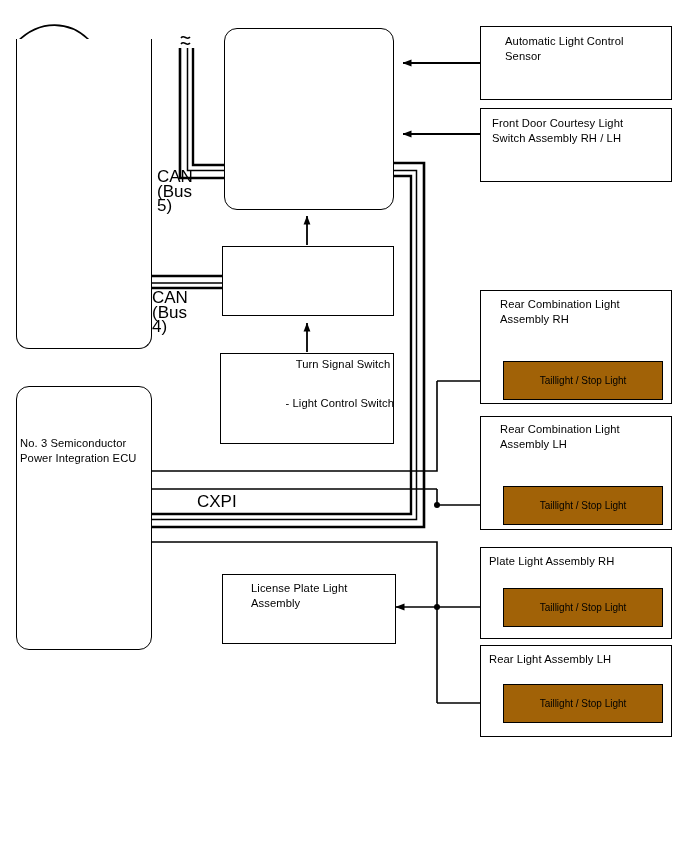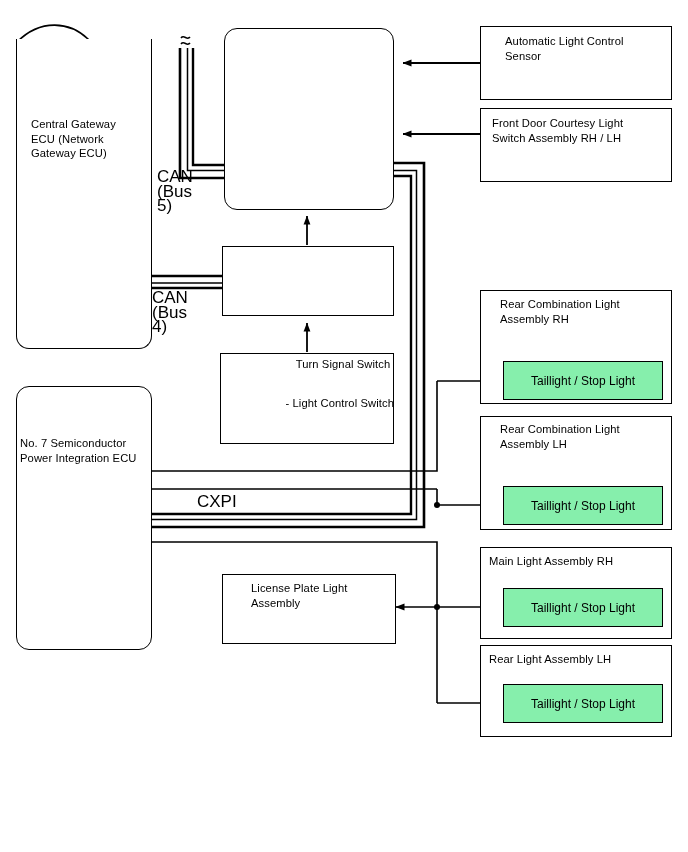--- a/index.html
+++ b/index.html
@@ -40,25 +40,25 @@
     font-size: 11.2px;
     line-height: 14.5px;
     color: #000;
     white-space: pre-line;
     letter-spacing: 0.1px;
   }
   .inner-box {
     position: absolute;
     box-sizing: border-box;
     border: 1.5px solid #000;
-    background: #86efac;
+    background: #a16207;
     display: flex;
     align-items: center;
     justify-content: center;
-    font-size: 12px;
+    font-size: 10px;
     color: #000;
     text-align: center;
   }
   .wire-label {
     position: absolute;
     font-size: 17px;
     line-height: 14.5px;
     color: #000;
     white-space: pre-line;
   }
@@ -158,34 +158,31 @@
       <circle cx="437" cy="607" r="3" fill="#000"></circle>
     </g>
 
     <g>
       <path d="M437,607 L437,703" fill="none" stroke="#000" stroke-width="1.6"></path>
       <line x1="437" y1="703" x2="501" y2="703" stroke="#000" stroke-width="1.6" marker-end="url(#arrowR)"></line>
     </g>
   </svg>
 
   <div class="node torn-top" style="left:16px; top:39px; width:136px; height:310px; border-radius:0 0 13px 13px;"></div>
-  <div class="node-label" style="left:31px; top:117px; width:115px;">Central Gateway
-ECU (Network
-Gateway ECU)</div>
 
   <div class="node rounded" style="left:224px; top:28px; width:170px; height:182px;"></div>
 
   <div class="node" style="left:222px; top:246px; width:172px; height:70px;"></div>
 
   <div class="node" style="left:220px; top:353px; width:174px; height:91px;"></div>
   <div class="node-label" style="left:220px; top:357px; width:174px; text-align:center;padding-left:36px;">Turn Signal Switch</div>
   <div class="node-label" style="left:220px; top:396px; width:174px; text-align:right;">- Light Control Switch</div>
 
   <div class="node rounded" style="left:16px; top:386px; width:136px; height:264px;"></div>
-  <div class="node-label" style="left:20px; top:436px; width:132px;">No. 7 Semiconductor
+  <div class="node-label" style="left:20px; top:436px; width:132px;">No. 3 Semiconductor
 Power Integration ECU</div>
 
   <div class="node" style="left:480px; top:26px; width:192px; height:74px;"></div>
   <div class="node-label" style="left:505px; top:34px; width:170px;">Automatic Light Control
 Sensor</div>
 
   <div class="node" style="left:480px; top:108px; width:192px; height:74px;"></div>
   <div class="node-label" style="left:492px; top:116px; width:180px;">Front Door Courtesy Light
 Switch Assembly RH / LH</div>
 
@@ -197,21 +194,21 @@
   </div>
 
   <div class="node" style="left:480px; top:416px; width:192px; height:114px;"></div>
   <div class="node-label" style="left:500px; top:422px; width:170px;">Rear Combination Light
 Assembly LH</div>
   <div class="inner-box" style="left:503px; top:486px; width:160px; height:39px;">
     <span>Taillight / Stop Light</span>
   </div>
 
   <div class="node" style="left:480px; top:547px; width:192px; height:92px;"></div>
-  <div class="node-label" style="left:489px; top:554px; width:180px;">Main Light Assembly RH</div>
+  <div class="node-label" style="left:489px; top:554px; width:180px;">Plate Light Assembly RH</div>
   <div class="inner-box" style="left:503px; top:588px; width:160px; height:39px;">
     <span>Taillight / Stop Light</span>
   </div>
 
   <div class="node" style="left:480px; top:645px; width:192px; height:92px;"></div>
   <div class="node-label" style="left:489px; top:652px; width:180px;">Rear Light Assembly LH</div>
   <div class="inner-box" style="left:503px; top:684px; width:160px; height:39px;">
     <span>Taillight / Stop Light</span>
   </div>
 

